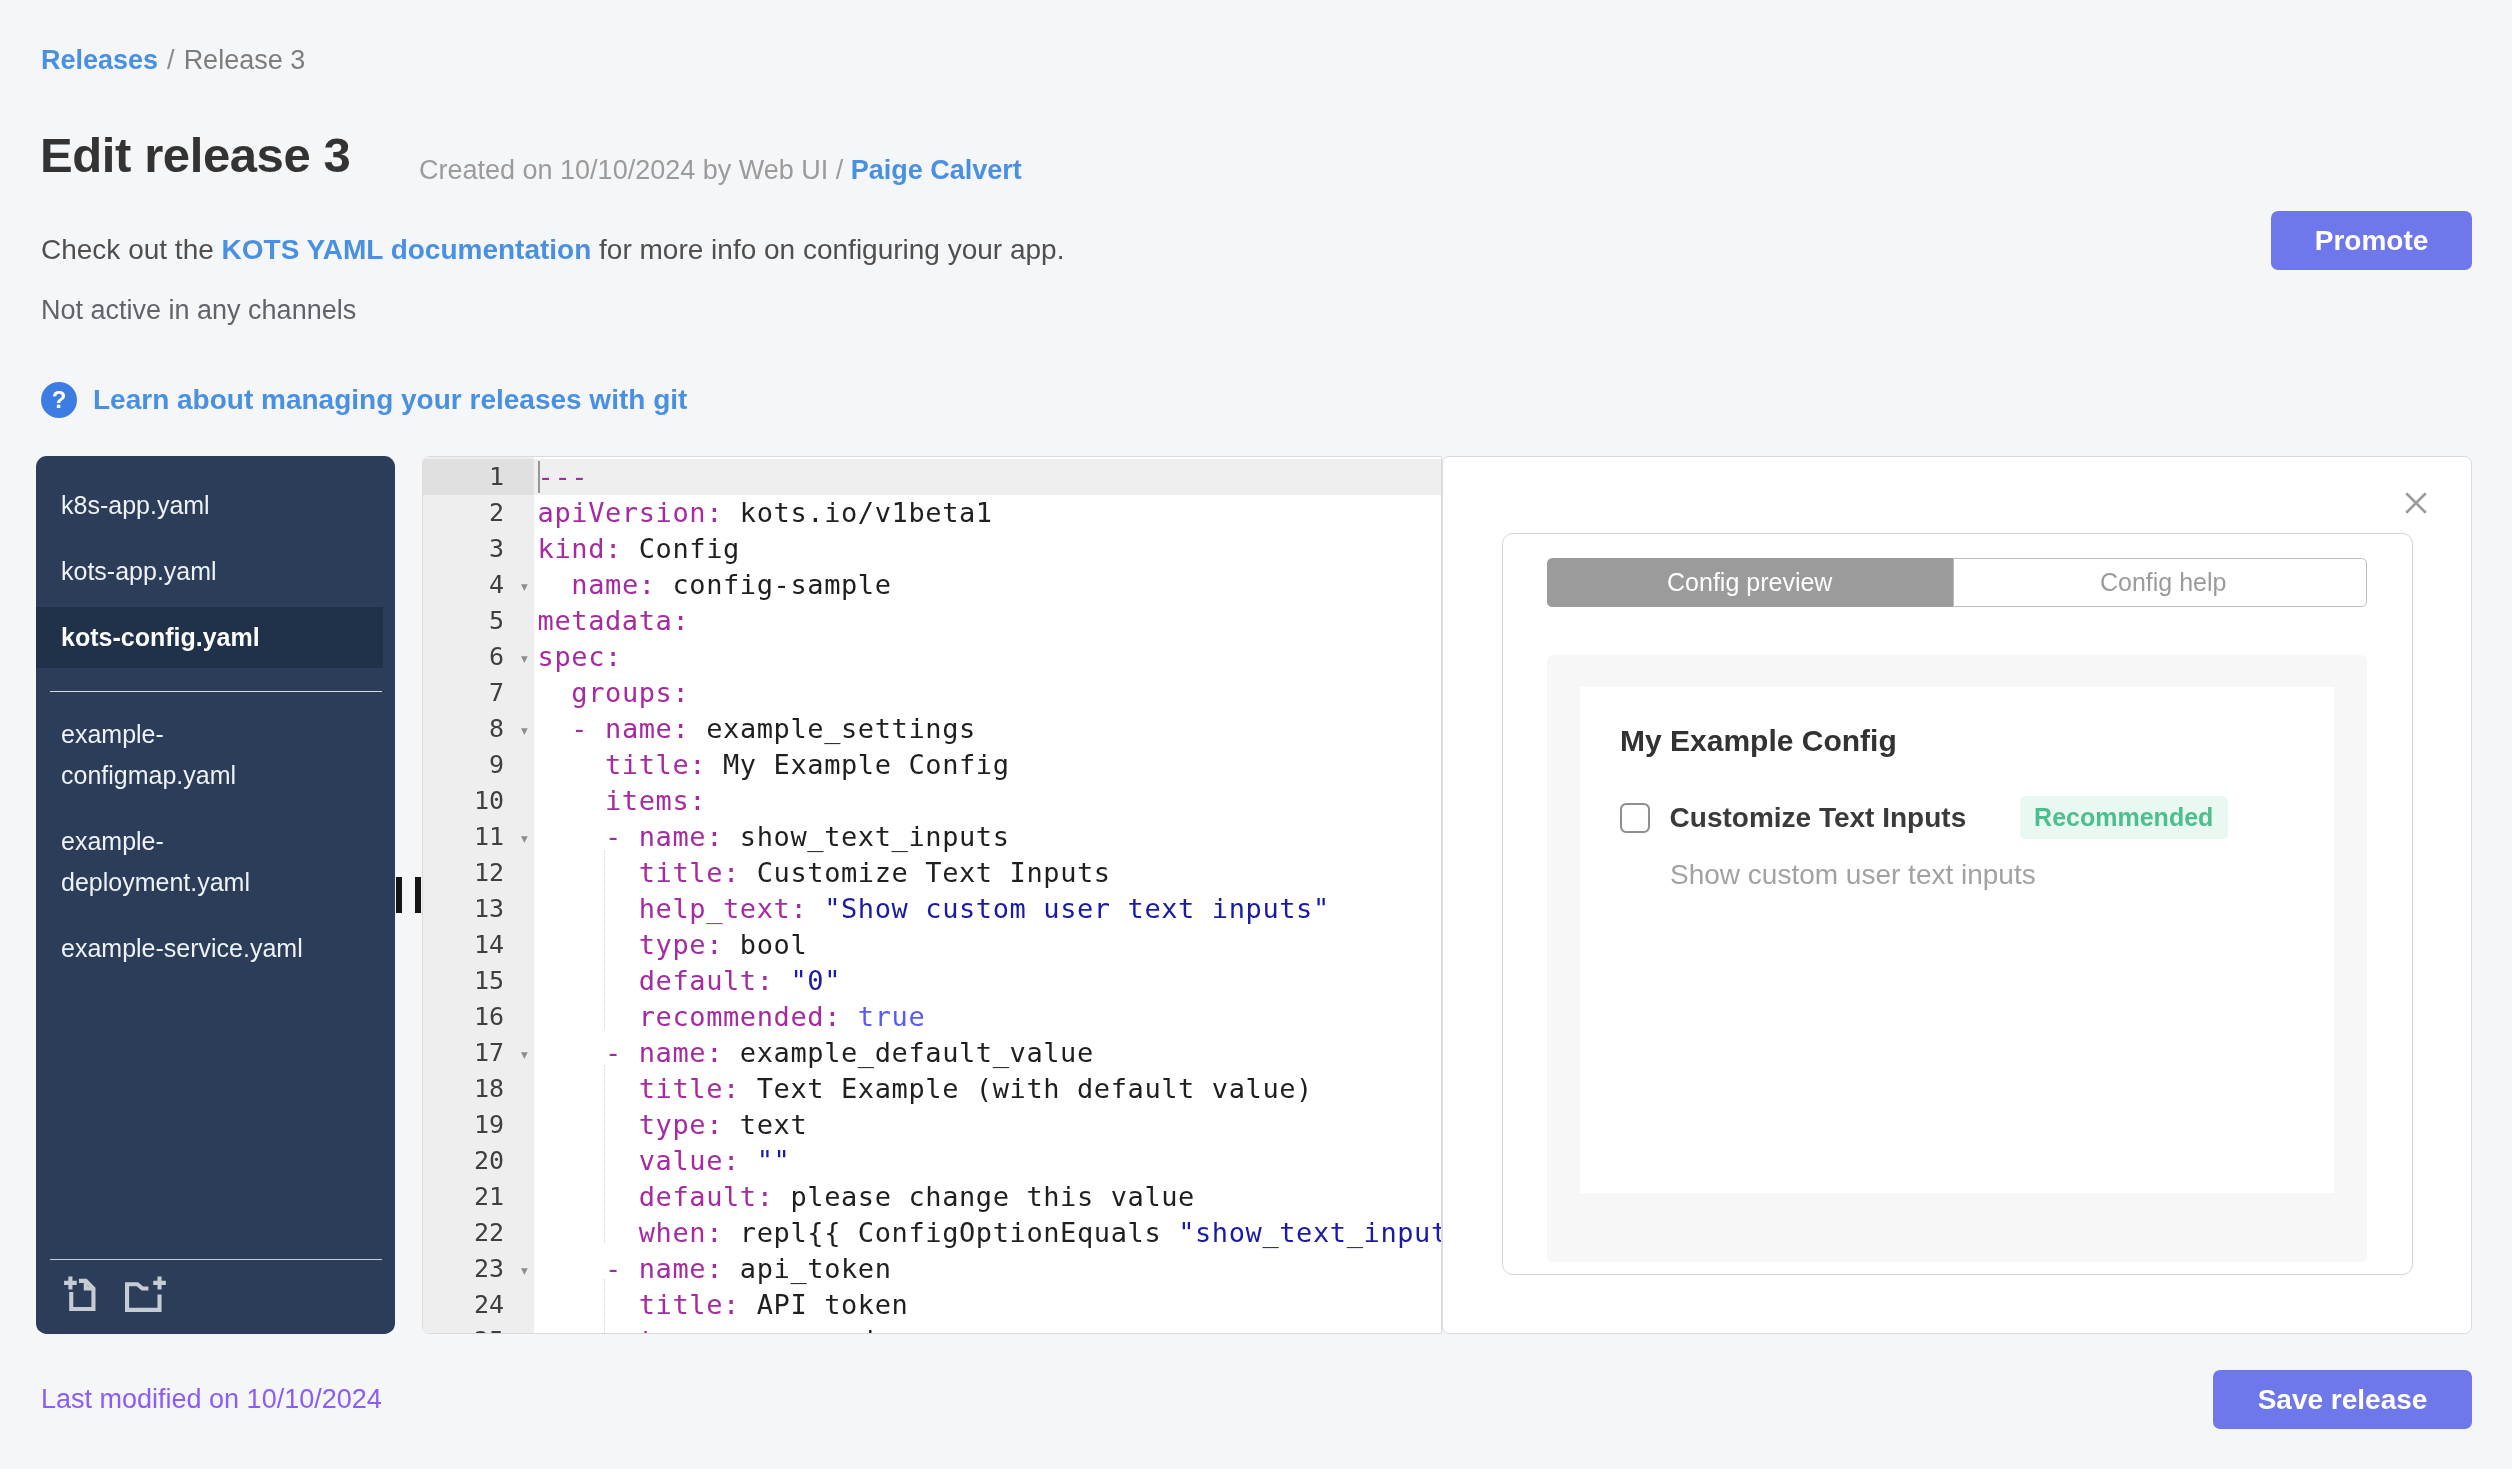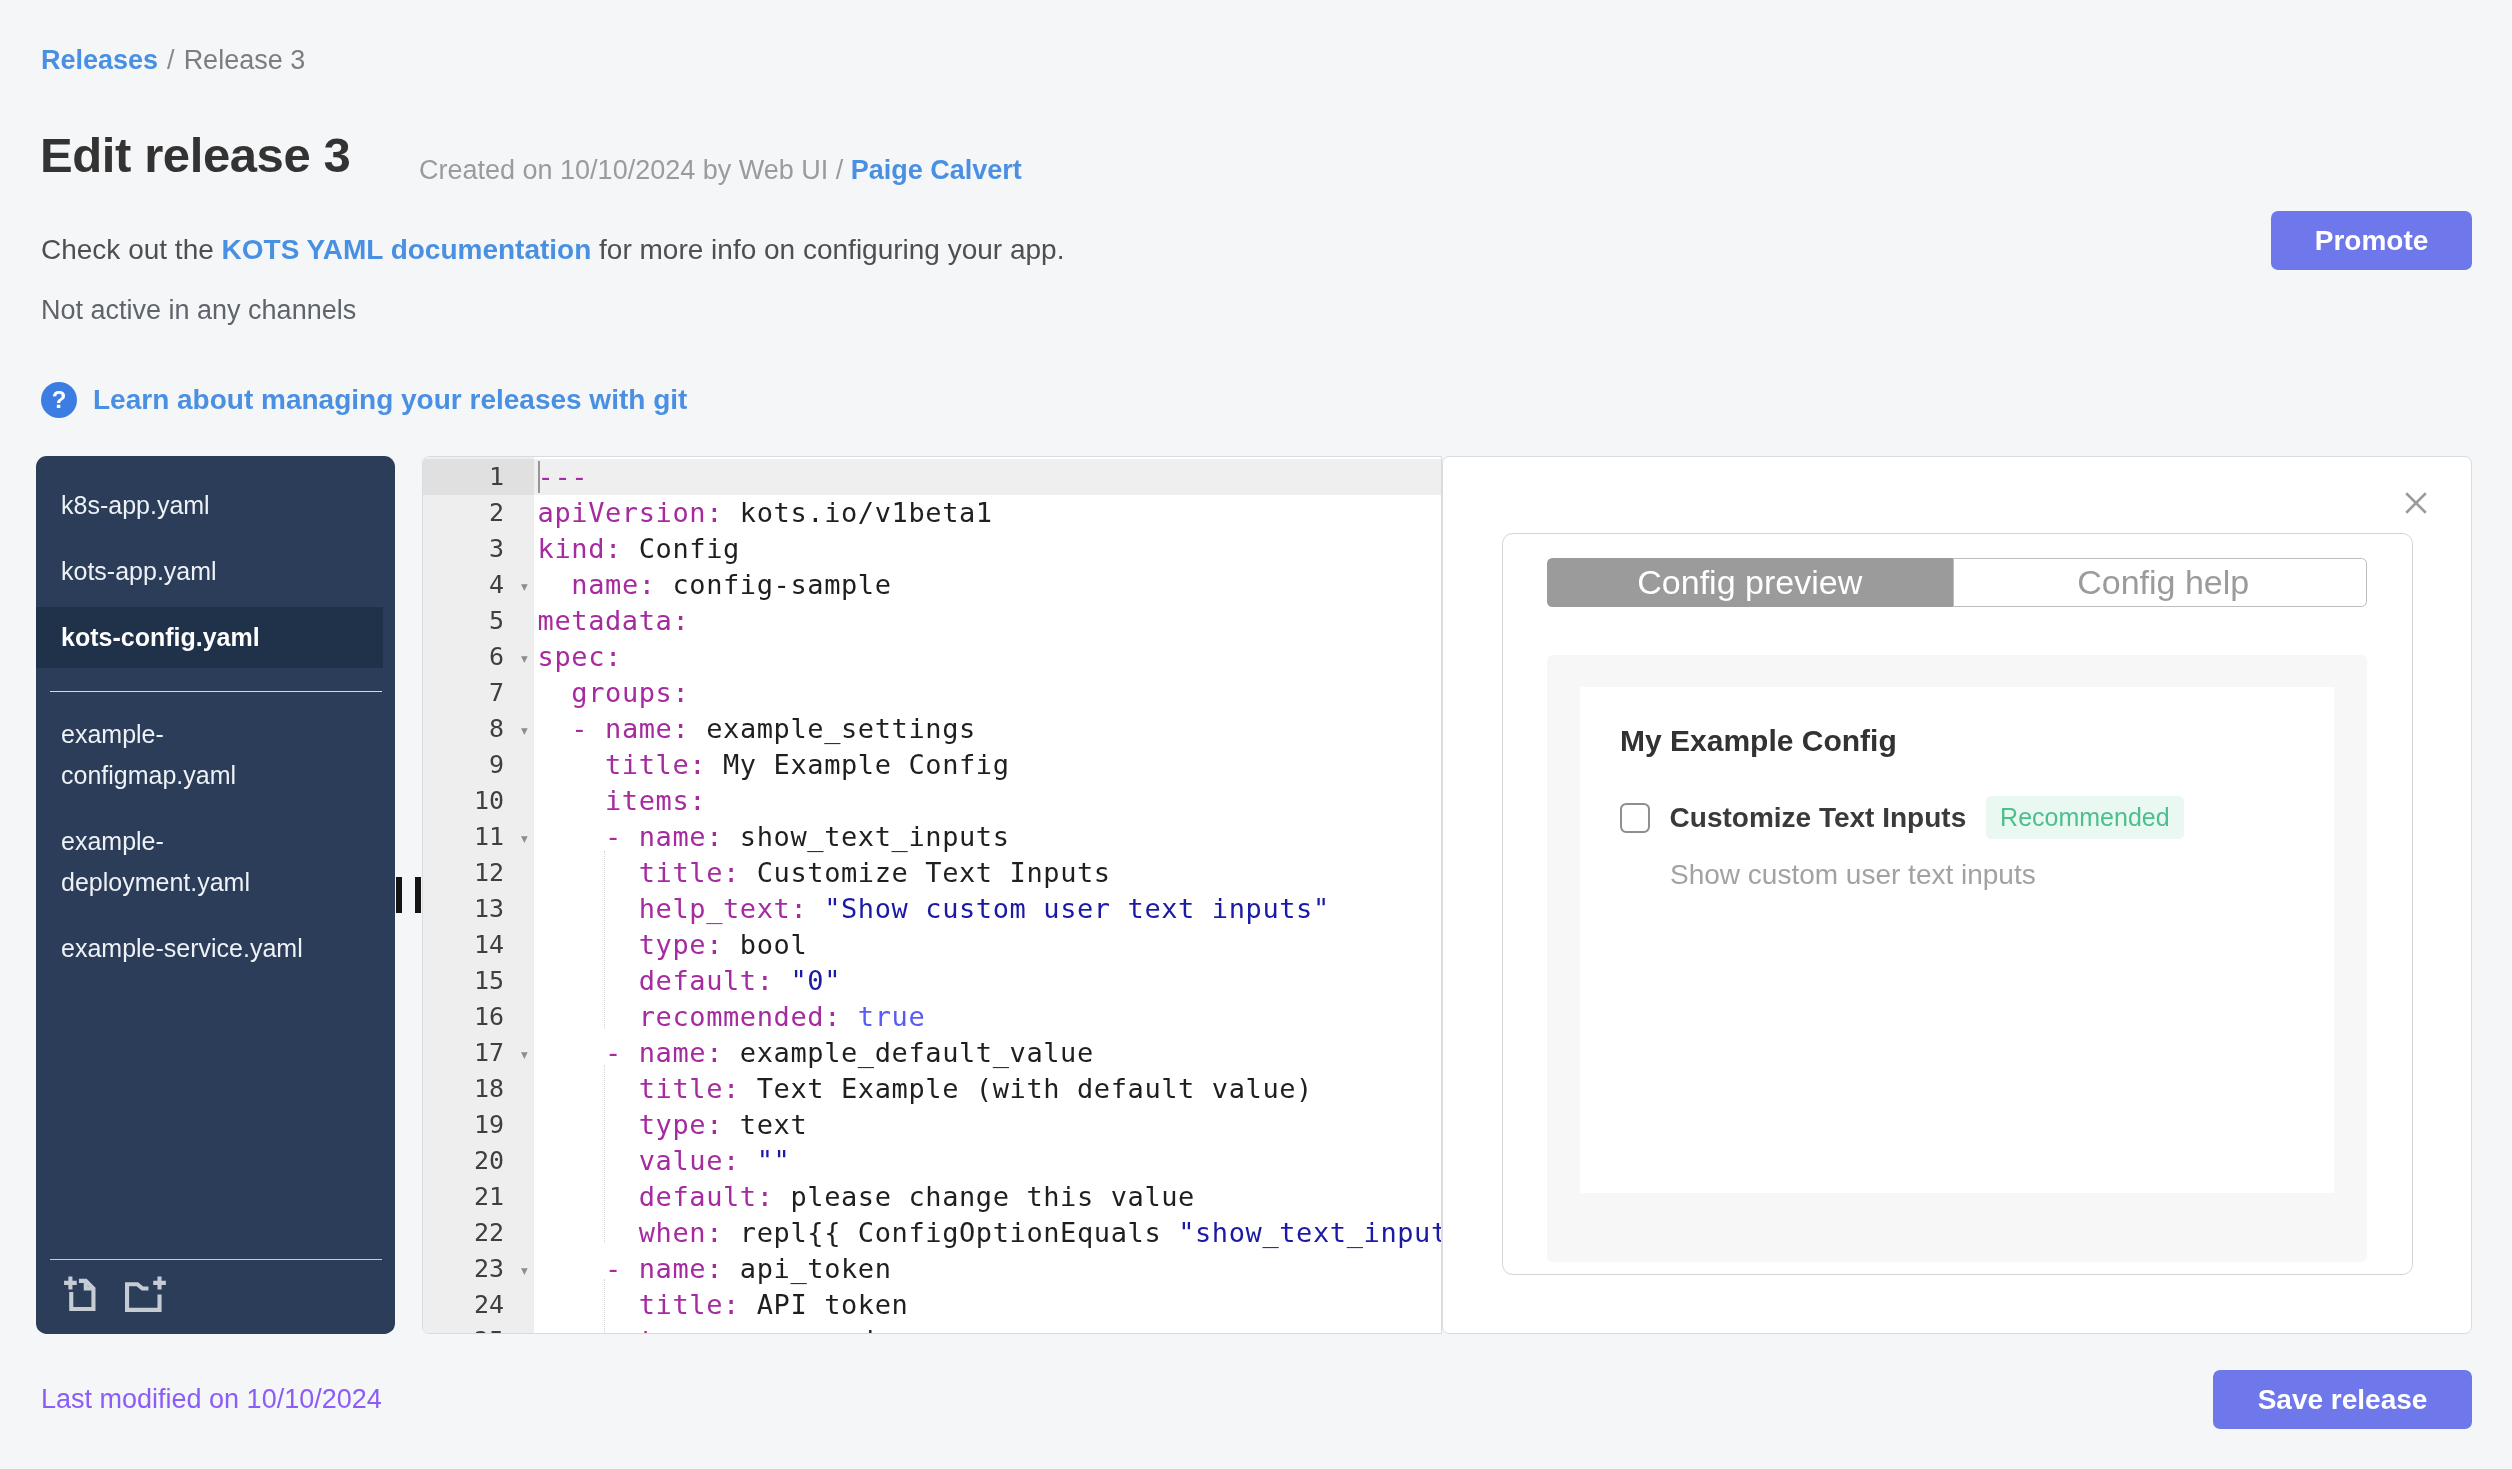--- a/index.html
+++ b/index.html
@@ -109,36 +109,36 @@
     background: #fff; border: 0.9px solid #d8dbe0; border-radius: 7.1px;
   }
   .close-x { position: absolute; top: 30px; right: 39px; cursor: pointer; }
   .tab-card {
     position: absolute; left: 59px; top: 76px; width: 911px; height: 742px;
     border: 0.9px solid #d4d4d4; border-radius: 10.7px; background: #fff;
   }
   .tabs { position: absolute; left: 44px; top: 24px; width: 820px; height: 49px; display: flex; }
   .tab {
     flex: 1; display: flex; align-items: center; justify-content: center;
-    font-size: 34px; color: #9b9b9b; background: #fff; border: 0.9px solid #bdbdbd; cursor: pointer;
+    font-size: 25px; color: #9b9b9b; background: #fff; border: 0.9px solid #bdbdbd; cursor: pointer;
   }
   .tab.selected { background: #9b9b9b; color: #fff; border: none; border-radius: 5.3px 0 0 5.3px; }
   .tab.unselected { border-radius: 0 5.3px 5.3px 0; padding-left: 7px; }
   .gray-area {
     position: absolute; left: 44px; top: 121px; width: 820px; height: 607px;
     background: #f7f7f8; border-radius: 5.3px;
   }
   .white-card { position: absolute; left: 33px; top: 32px; width: 754px; height: 506px; background: #fff; }
   .cfg-title { position: absolute; left: 40px; top: 37px; font-size: 30px; font-weight: 700; color: #323232; }
   .cfg-row { position: absolute; left: 40px; top: 109px; display: flex; align-items: center; gap: 19.6px; }
   .checkbox { width: 30px; height: 30px; border: 2.7px solid #8f8f8f; border-radius: 6.2px; background: #fff; cursor: pointer; }
   .cfg-label { font-size: 28px; font-weight: 700; color: #3a3a3a; }
   .badge {
-    font-size: 25px; font-weight: 400; color: var(--badge-green);
-    background: var(--badge-bg); padding: 7.1px 14.3px; border-radius: 5.3px;
+    font-size: 25px; font-weight: 700; color: var(--badge-green);
+    background: var(--badge-bg); padding: 7.1px 14.3px; border-radius: 5.3px; margin-left: 34px;
   }
   .cfg-help { position: absolute; left: 90px; top: 172px; font-size: 28px; color: #a2a2a2; }
 
   
   .last-modified { position: absolute; left: 41px; top: 1384px; font-size: 27px; color: #8b5cf6; }
 </style>
 </head>
 <body>
 
 <div class="breadcrumb">

